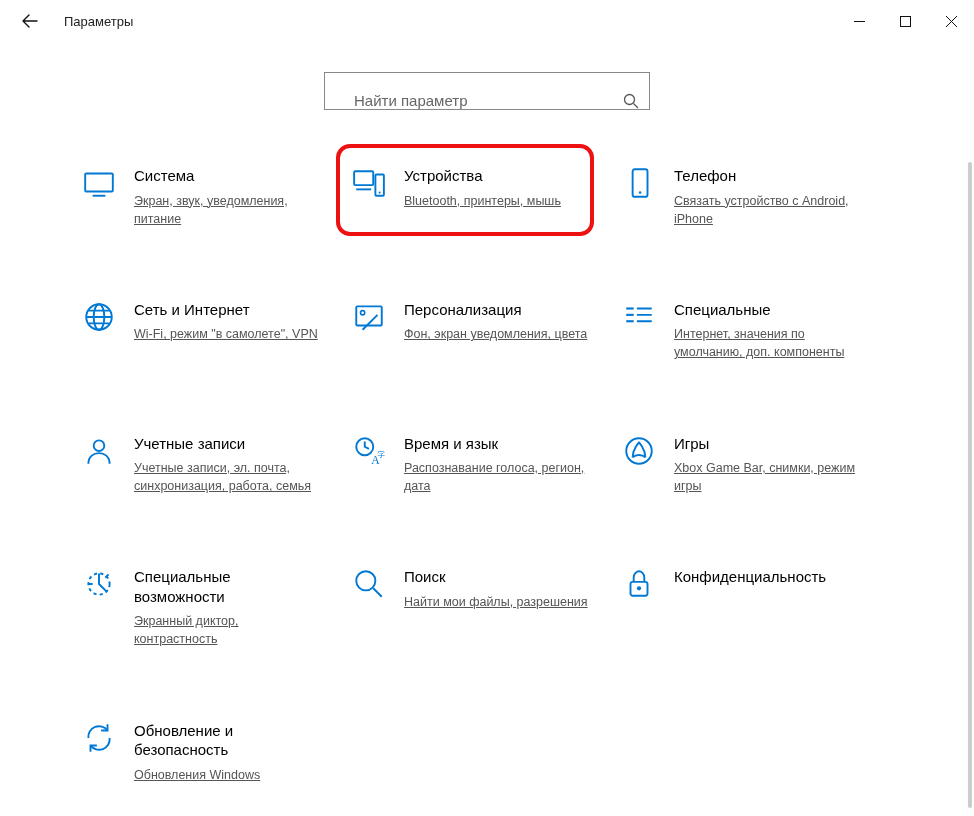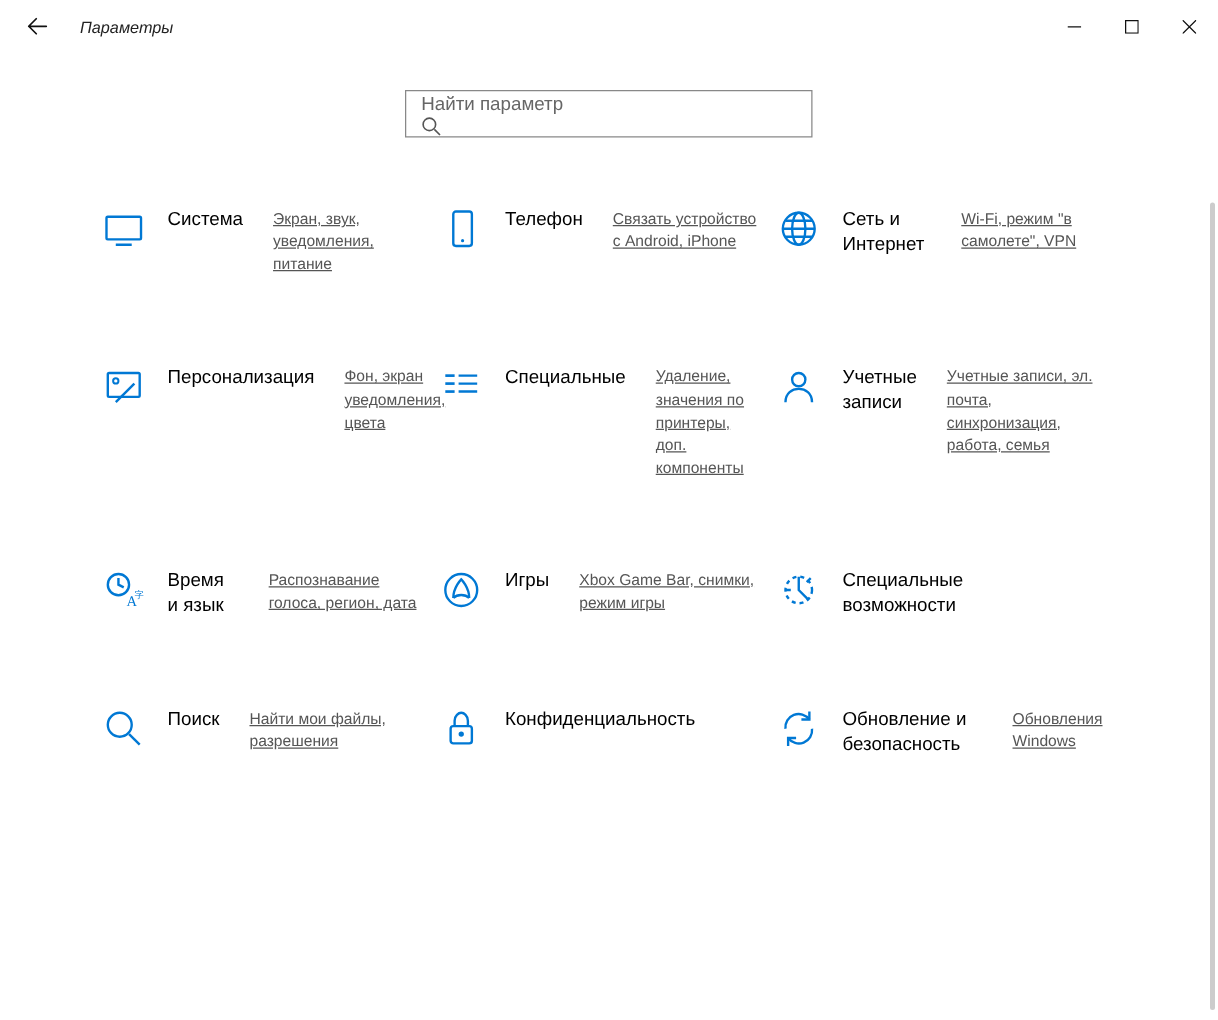--- a/index.html
+++ b/index.html
@@ -1,32 +1,32 @@
 <!DOCTYPE html>
 <html><head>
 <meta charset="utf-8">
 <style>
   * { box-sizing: border-box; margin: 0; padding: 0; }
   html, body { width: 974px; height: 816px; background: #fff; font-family: "Segoe UI", Arial, sans-serif; overflow: hidden; }
   .titlebar { height: 42px; display: flex; align-items: center; justify-content: space-between; padding: 0 0 0 18px; }
-  .titlebar-left { display: flex; align-items: center; gap: 22px; font-style: italic; }
+  .titlebar-left { display: flex; align-items: center; gap: 22px; }
   .titlebar-title { font-size: 13px; color: #222; }
   .back-btn { width: 24px; height: 24px; display: flex; align-items: center; justify-content: center; }
   .win-controls { display: flex; }
   .win-btn { width: 46px; height: 32px; display: flex; align-items: center; justify-content: center; }
   .win-btn svg { display: block; }
   .content { padding: 30px 0 0 0; height: calc(816px - 42px); position: relative; }
   .search-wrap { display: flex; justify-content: center; margin-bottom: 56px; }
-  .search-box { width: 326px; height: 38px; border: 1px solid #888; display: flex; align-items: flex-start; padding: 0 10px 0 12px; position: relative; flex-direction: column; }
+  .search-box { width: 326px; height: 38px; border: 1px solid #888; display: flex; align-items: flex-end; padding: 0 10px 0 29px; position: relative; }
   .search-box input { border: none; outline: none; flex: 1; font-size: 15px; color: #666; background: transparent; }
   .search-box input::placeholder { color: #666; }
   .grid { display: grid; grid-template-columns: repeat(3, 270px); justify-content: center; column-gap: 0; row-gap: 72px; padding: 0 78px; }
   .tile { display: flex; gap: 18px; cursor: default; position: relative; }
   .icon-box { width: 34px; height: 34px; flex-shrink: 0; color: #0078d4; }
-  .tile-text { display: flex; flex-direction: row; gap: 24px; padding-right: 10px; }
+  .tile-text { display: flex; flex-direction: column; gap: 6px; padding-right: 10px; }
   .tile-title { font-size: 15px; color: #000; line-height: 1.3; max-width: 185px; }
   .tile-desc  { font-size: 12.5px; color: #555; line-height: 1.45; max-width: 185px; text-decoration: underline; }
   .highlight { position: absolute; border: 4px solid #e11; border-radius: 14px; top: -22px; left: -16px; width: 258px; height: 92px; pointer-events: none; }
   .scroll-track { position: absolute; right: 2px; top: 120px; bottom: 8px; width: 4px; background: #ccc; border-radius: 2px; }
 </style>
 </head>
 <body>
 
 <div class="titlebar">
   <div class="titlebar-left">
@@ -71,20 +71,30 @@
       <div class="tile">
         <div class="icon-box"><svg width="34" height="34" viewBox="0 0 32 32">
             <use href="#i-system"></use>
           </svg></div>
         <div class="tile-text">
           <div class="tile-title">Система</div>
           <div class="tile-desc">Экран, звук, уведомления, питание</div>
         </div>
       </div>
       <div class="tile">
+        <div class="highlight"></div>
+        <div class="icon-box"><svg width="34" height="34" viewBox="0 0 32 32">
+            <use href="#i-devices"></use>
+          </svg></div>
+        <div class="tile-text">
+          <div class="tile-title">Устройства</div>
+          <div class="tile-desc">Bluetooth, принтеры, мышь</div>
+        </div>
+      </div>
+      <div class="tile">
         <div class="icon-box"><svg width="34" height="34" viewBox="0 0 32 32">
             <use href="#i-phone"></use>
           </svg></div>
         <div class="tile-text">
           <div class="tile-title">Телефон</div>
           <div class="tile-desc">Связать устройство с Android, iPhone</div>
         </div>
       </div>
       <div class="tile">
         <div class="icon-box"><svg width="34" height="34" viewBox="0 0 32 32">
@@ -103,21 +113,21 @@
           <div class="tile-title">Персонализация</div>
           <div class="tile-desc">Фон, экран уведомления, цвета</div>
         </div>
       </div>
       <div class="tile">
         <div class="icon-box"><svg width="34" height="34" viewBox="0 0 32 32">
             <use href="#i-apps"></use>
           </svg></div>
         <div class="tile-text">
           <div class="tile-title">Специальные</div>
-          <div class="tile-desc">Удаление, значения по принтеры, доп. компоненты</div>
+          <div class="tile-desc">Интернет, значения по умолчанию, доп. компоненты</div>
         </div>
       </div>
       <div class="tile">
         <div class="icon-box"><svg width="34" height="34" viewBox="0 0 32 32">
             <use href="#i-accounts"></use>
           </svg></div>
         <div class="tile-text">
           <div class="tile-title">Учетные записи</div>
           <div class="tile-desc">Учетные записи, эл. почта, синхронизация, работа, семья</div>
         </div>
@@ -139,20 +149,21 @@
           <div class="tile-title">Игры</div>
           <div class="tile-desc">Xbox Game Bar, снимки, режим игры</div>
         </div>
       </div>
       <div class="tile">
         <div class="icon-box"><svg width="34" height="34" viewBox="0 0 32 32">
             <use href="#i-ease"></use>
           </svg></div>
         <div class="tile-text">
           <div class="tile-title">Специальные возможности</div>
+          <div class="tile-desc">Экранный диктор, контрастность</div>
         </div>
       </div>
       <div class="tile">
         <div class="icon-box"><svg width="34" height="34" viewBox="0 0 32 32">
             <use href="#i-search"></use>
           </svg></div>
         <div class="tile-text">
           <div class="tile-title">Поиск</div>
           <div class="tile-desc">Найти мои файлы, разрешения</div>
         </div>

